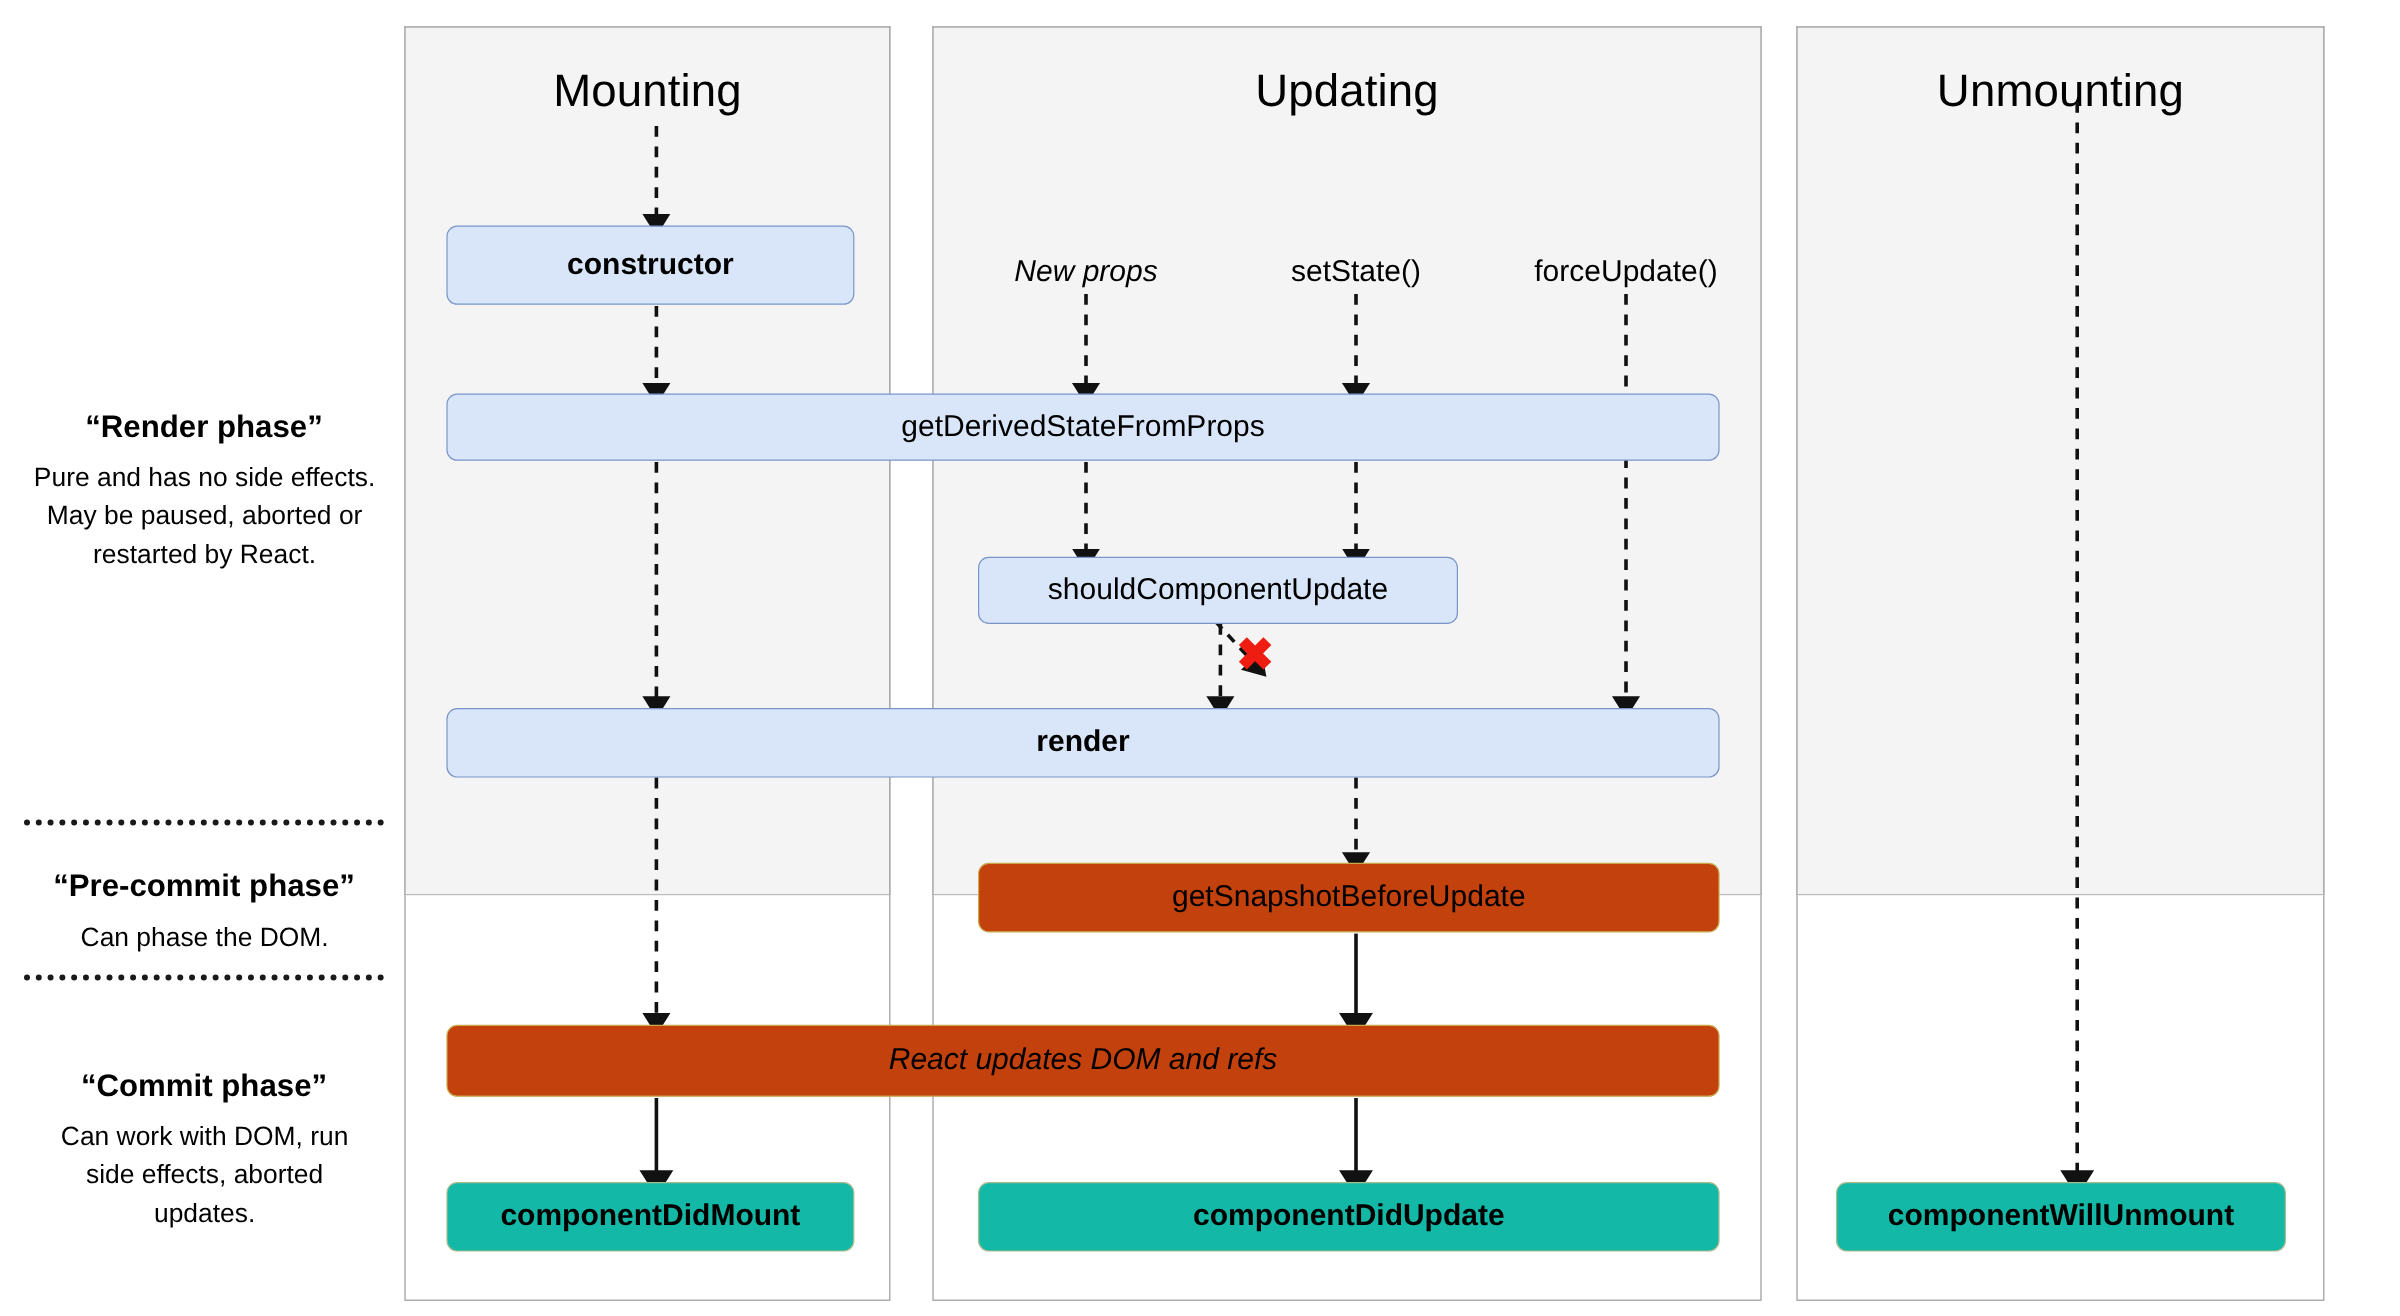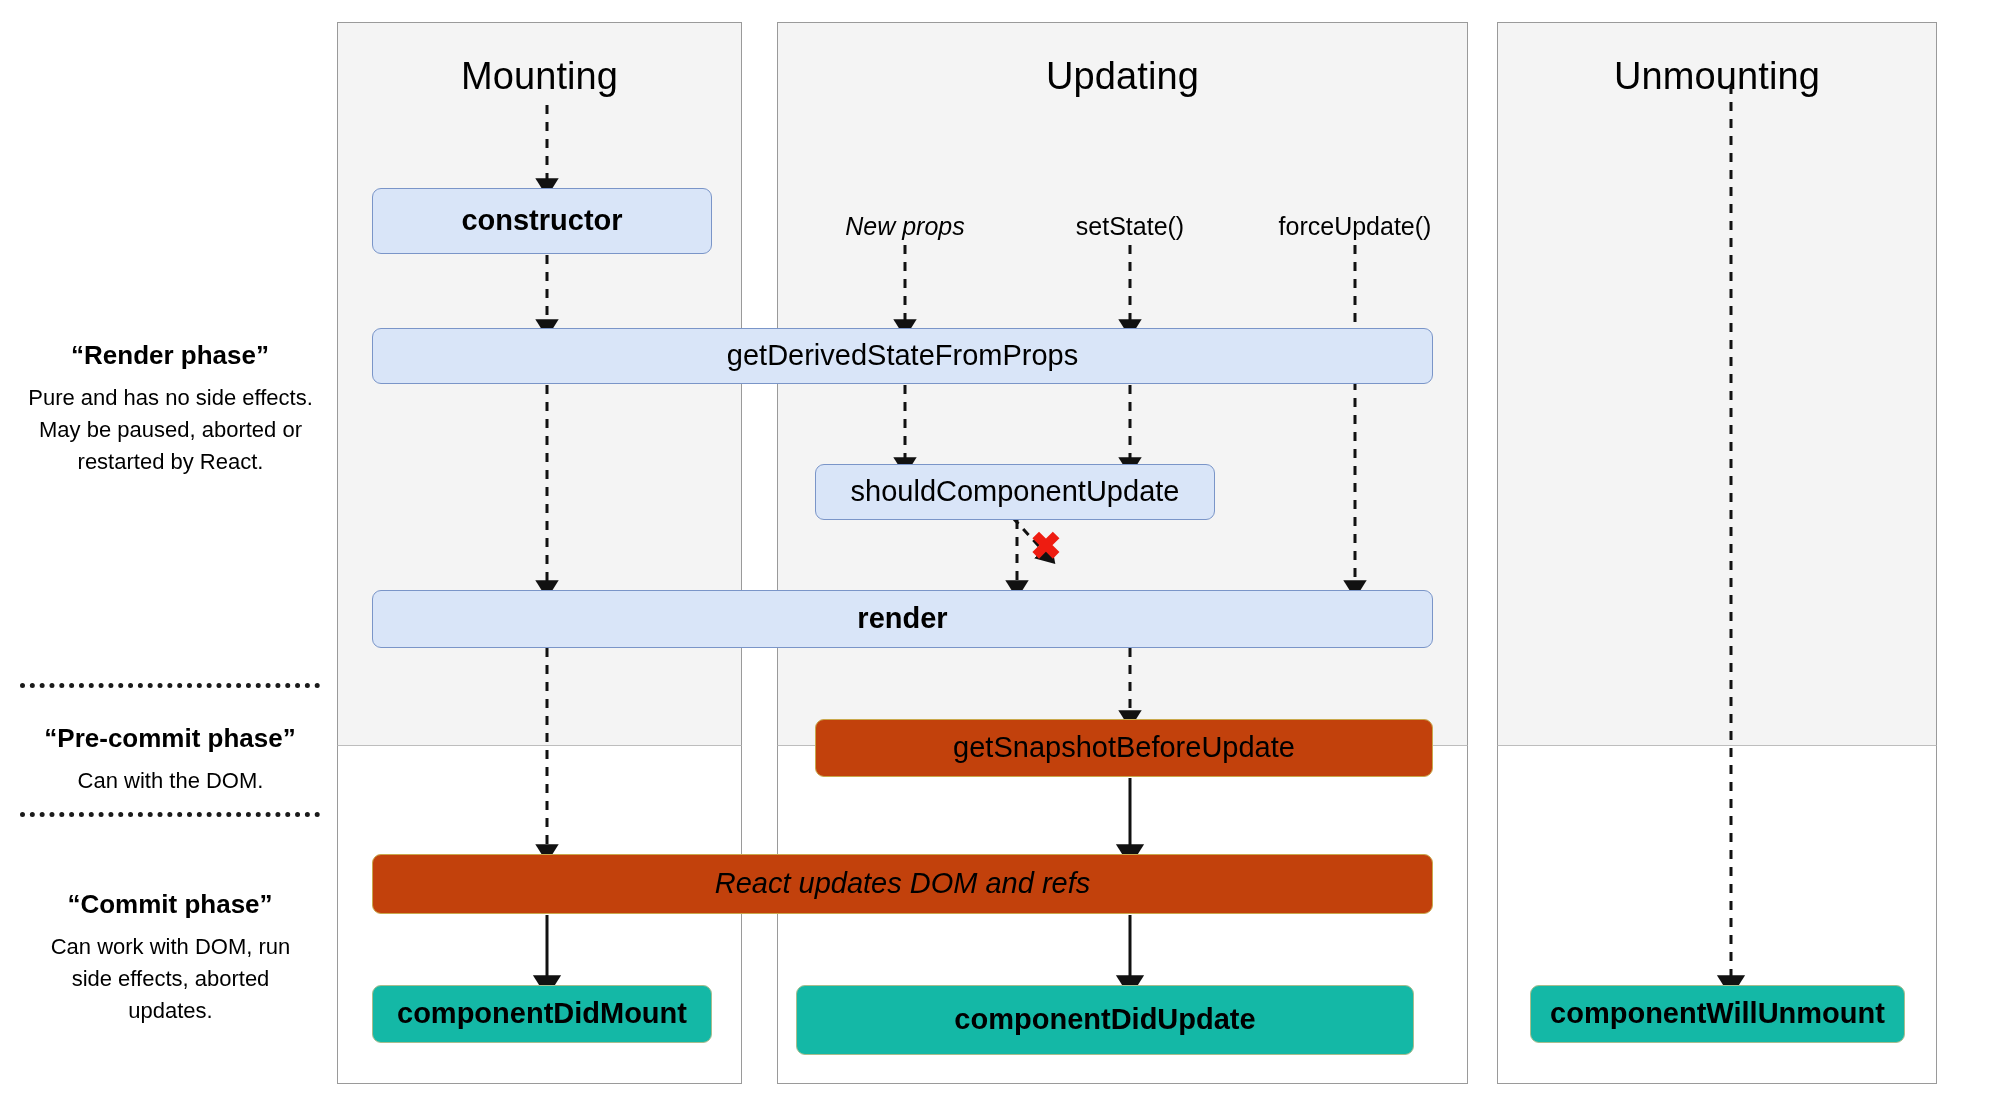--- a/index.html
+++ b/index.html
@@ -48,21 +48,21 @@
 
   
   .lbox {
     position: absolute;
     box-sizing: border-box;
     border-radius: 9px;
     display: flex;
     align-items: center;
     justify-content: center;
     text-align: center;
-    font-size: 29px;
+    font-size: 25px;
     line-height: 1.1;
     z-index: 20;
   }
   .lbox.blue  { background: #d9e5f8; border: 1.5px solid #7a95c8; }
   .lbox.cream { background: #c2410c; border: 1.5px solid #c9a84c; }
   .lbox.green { background: #14b8a6; border: 1.5px solid #a7bd8e; }
   .lbox.bold  { font-weight: 700; }
   .lbox.ital  { font-style: italic; }
 
   
@@ -124,21 +124,21 @@
   <div class="col-title" style="left:777px; top:55px; width:691px;">Updating</div>
   <div class="col-title" style="left:337px; top:55px; width:405px;">Mounting</div>
   <div class="col-title" style="left:1497px; top:55px; width:440px;">Unmounting</div>
 
   <div class="legend-title" style="left:20px; top:340px; width:300px;text-align:center;">“Render phase”</div>
   <div class="legend-body" style="left:28px; top:382px; width:285px;">Pure and has no side effects. May be paused, aborted or restarted by React.</div>
 
   <div class="dotrule" style="left:20px; top:683px; width:300px;"></div>
 
   <div class="legend-title" style="left:10px; top:723px; width:320px;">“Pre-commit phase”</div>
-  <div class="legend-body" style="left:28px; top:765px; width:285px;">Can with the DOM.</div>
+  <div class="legend-body" style="left:28px; top:765px; width:285px;">Can phase the DOM.</div>
 
   <div class="dotrule" style="left:20px; top:812px; width:300px;"></div>
 
   <div class="legend-title" style="left:20px; top:889px; width:300px;">“Commit phase”</div>
   <div class="legend-body" style="left:28px; top:931px; width:285px;">Can work with DOM, run side effects, aborted updates.</div>
 
   <div class="trigger ital" style="left:795px; top:212px; width:220px;">New props</div>
   <div class="trigger" style="left:1020px; top:212px; width:220px;">setState()</div>
   <div class="trigger" style="left:1245px; top:212px; width:220px;">forceUpdate()</div>
 
@@ -194,17 +194,17 @@
   <div class="lbox blue" style="left:815px; top:464px; width:400px; height:56px;">shouldComponentUpdate</div>
 
   <div class="lbox blue bold" style="left:372px; top:590px; width:1061px; height:58px;">render</div>
 
   <div class="lbox cream" style="left:815px; top:719px; width:618px; height:58px;">getSnapshotBeforeUpdate</div>
 
   <div class="lbox cream ital" style="left:372px; top:854px; width:1061px; height:60px;">React updates DOM and refs</div>
 
   <div class="lbox green bold" style="left:372px; top:985px; width:340px; height:58px;">componentDidMount</div>
 
-  <div class="lbox green bold" style="left:796px; top:985px; width:618px; height:70px;">componentDidUpdate</div>
+  <div class="lbox green bold" style="left:815px; top:985px; width:618px; height:58px;">componentDidUpdate</div>
 
   <div class="lbox green bold" style="left:1530px; top:985px; width:375px; height:58px;">componentWillUnmount</div>
 
 </div>
 
 </body></html>

